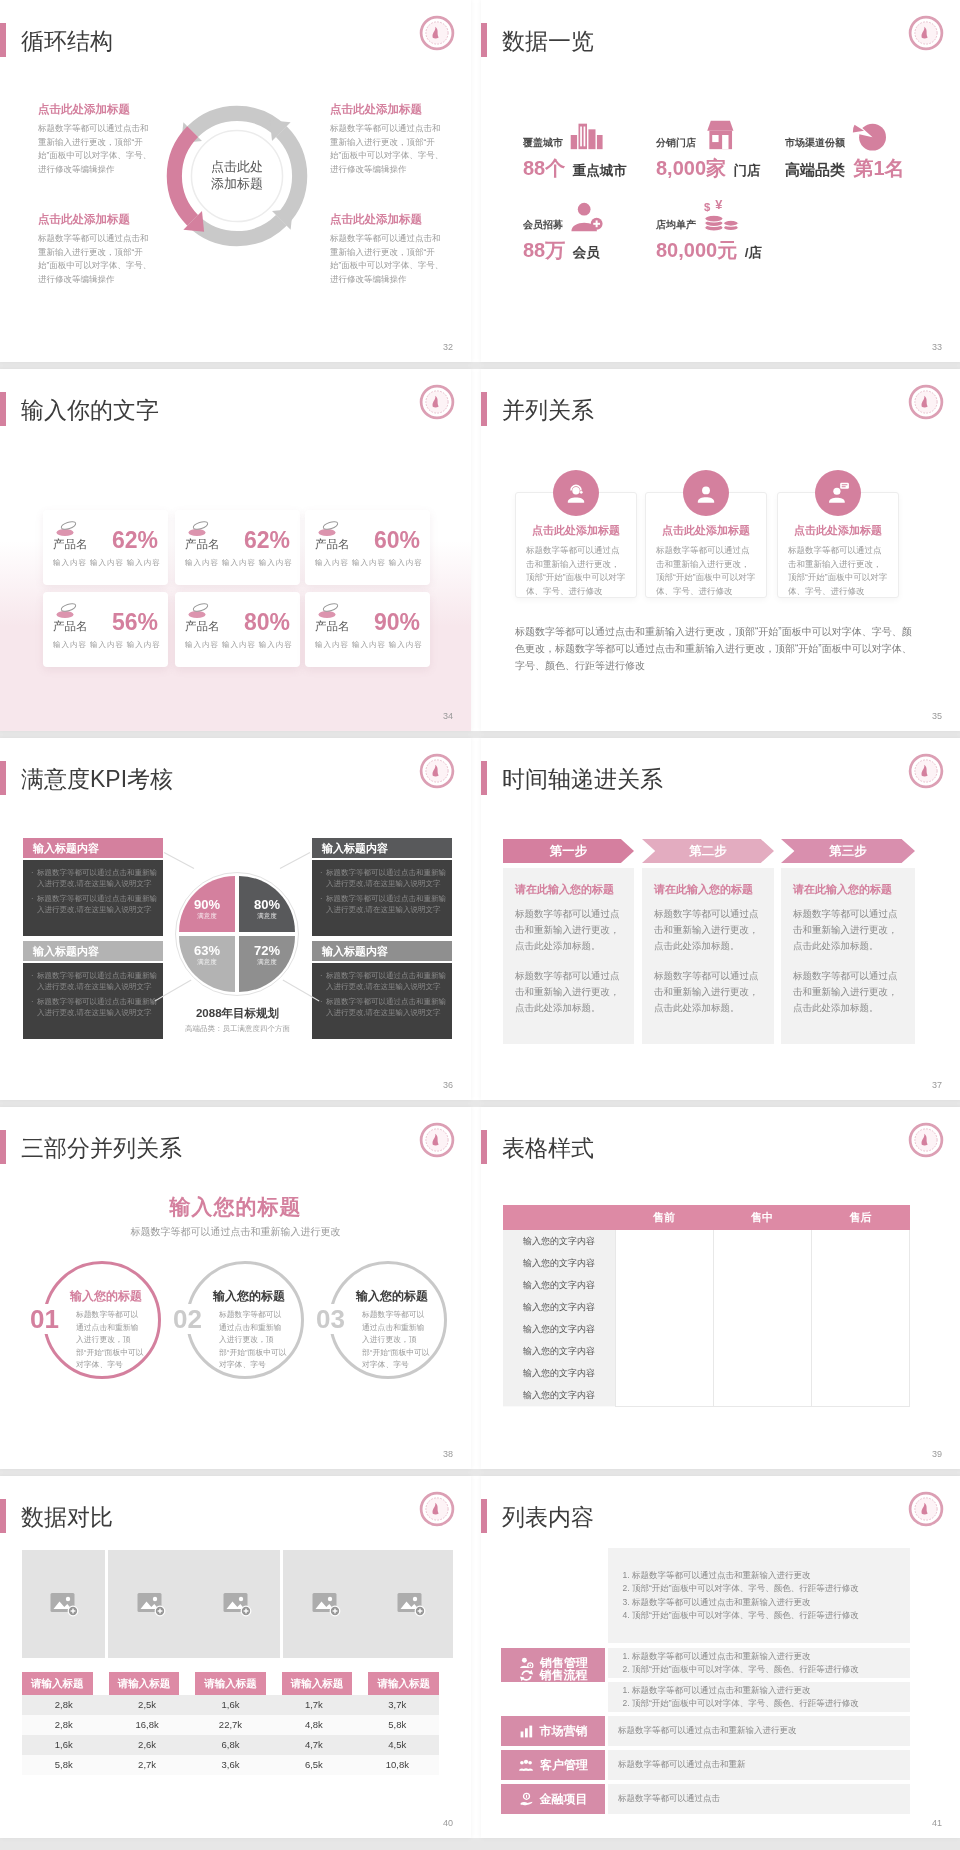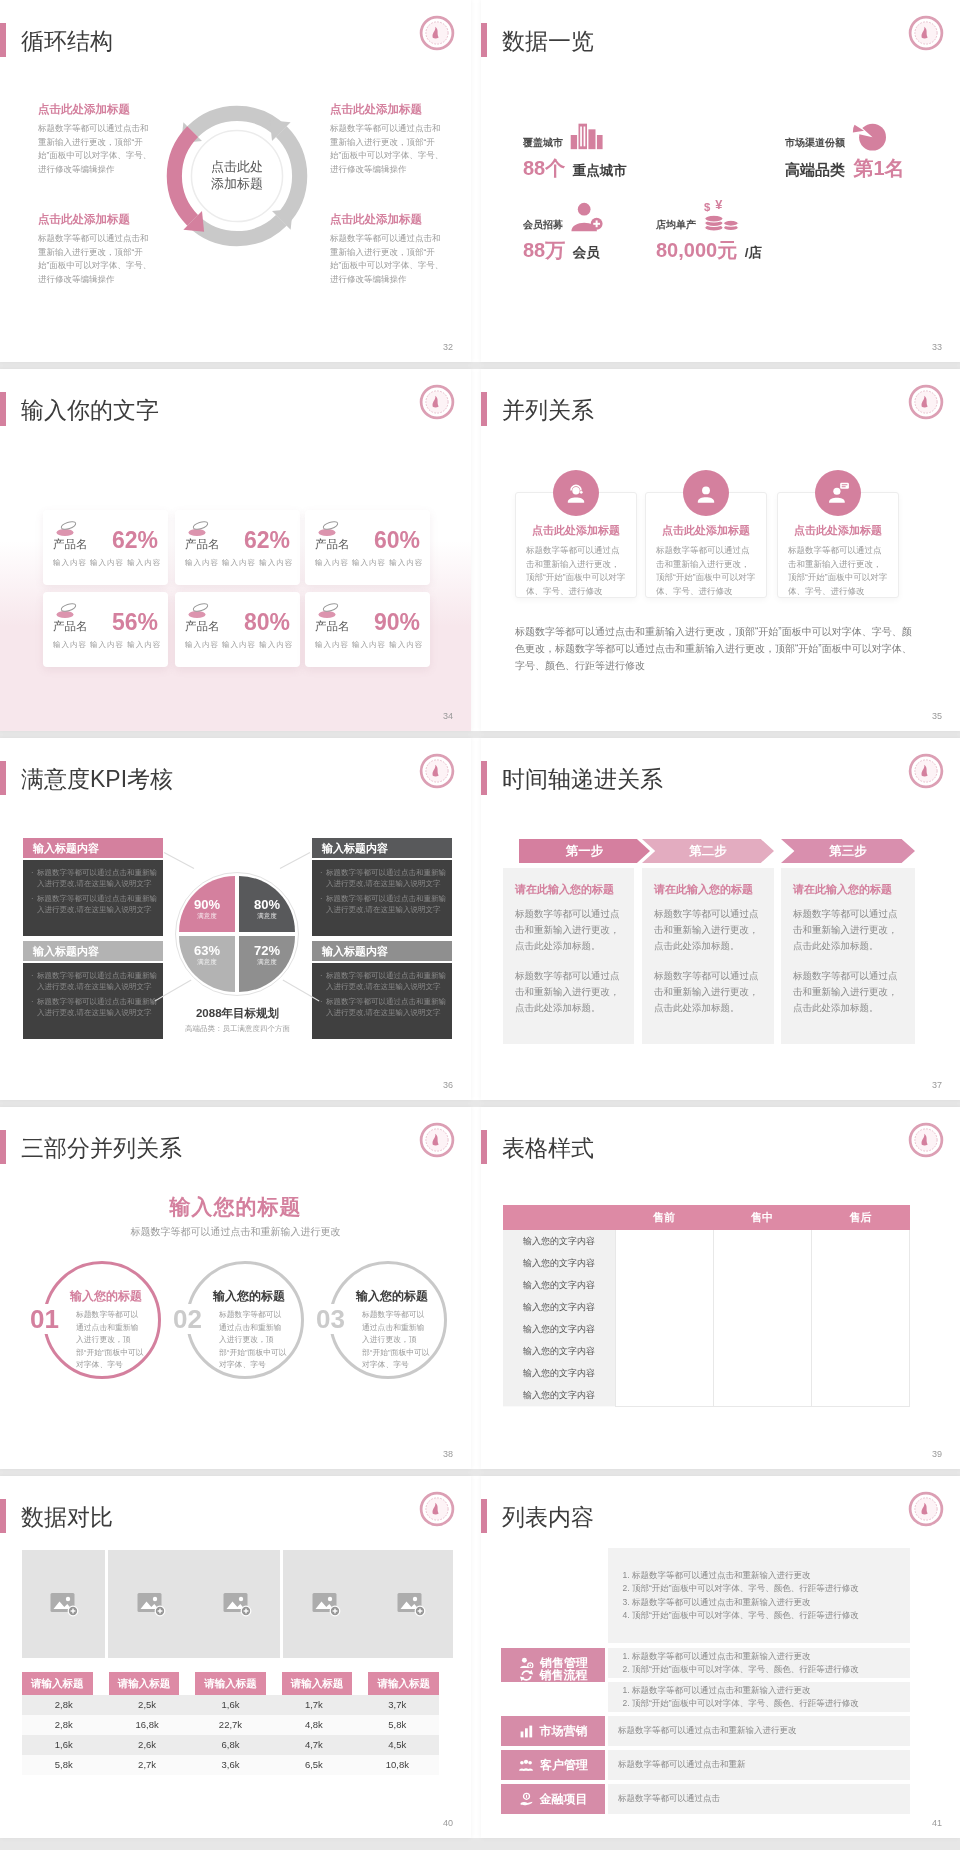--- a/index.html
+++ b/index.html
@@ -30,21 +30,21 @@
   .stat-num .u { font-size:13.5px; font-weight:bold; color:#3f3f3f; margin-left:3px; }
   .stat-num .pre { font-size:15px; font-weight:bold; color:#3f3f3f; margin-right:4px; }
 
   
   .s3intro { position:absolute; left:20px; top:80px; width:438px; font-size:10.5px; color:#6a6a6a; line-height:18px; }
   .s3tint { position:absolute; left:0; right:0; bottom:0; height:190px; background:linear-gradient(180deg, rgba(246,231,236,0) 0%, #f7e7ec 45%); }
   .pcard { position:absolute; width:125px; height:75px; background:#fff; border-radius:4px; box-shadow:0 3px 9px rgba(150,100,120,0.10); padding:9px 10px 4px; }
   .pcard-top { display:flex; align-items:flex-end; }
   .pcard-lab { font-size:11.5px; color:#555; }
   .pcard-pct { margin-left:auto; font-size:23px; font-weight:bold; color:#d4809e; line-height:24px; }
-  .pcard-sub { margin-top:6px; text-align:right; font-size:7.5px; color:#9a9a9a; letter-spacing:1px; white-space:nowrap; }
+  .pcard-sub { margin-top:6px; text-align:right; font-size:7.5px; color:#9a9a9a; letter-spacing:1px; white-space:nowrap;font-family:Liberation Serif, serif; }
 
   
   .s4circ { position:absolute; top:101px; width:46px; height:46px; border-radius:50%; background:#d4809e; display:flex; align-items:center; justify-content:center; z-index:2; }
   .s4card { position:absolute; top:123px; width:122px; height:106px; background:#fff; border:1px solid #ededed; border-radius:3px; box-shadow:0 2px 6px rgba(0,0,0,0.04); padding:30px 10px 0; }
   .s4ct { text-align:center; font-size:11px; font-weight:bold; color:#d4809e; margin-bottom:6px; white-space:nowrap; }
   .s4cb { font-size:8.5px; color:#9b9b9b; line-height:13.5px; }
   .s4foot { position:absolute; left:34px; top:254px; width:402px; font-size:10px; color:#7d7d7d; line-height:17px; }
 
   
   .khead { position:absolute; width:140px; height:20px; line-height:20px; padding-left:10px; font-size:11px; font-weight:bold; color:#fff; }
@@ -55,21 +55,21 @@
   .qlab { position:absolute; width:50px; text-align:center; color:#fff; }
   .qlab .p { font-size:13px; font-weight:bold; }
   .qlab .l { font-size:6.5px; opacity:.85; }
   .kcap { position:absolute; left:150px; top:268px; width:175px; text-align:center; }
   .kcap-t { font-size:11.5px; font-weight:bold; color:#3f3f3f; }
   .kcap-s { font-size:7.5px; color:#9f9f9f; margin-top:3px; }
   .kline { position:absolute; height:1px; background:#dcdcdc; }
 
   
   .step { position:absolute; top:101px; height:24px; line-height:24px; text-align:center; color:#fff; font-size:12.5px; font-weight:bold; }
-  .step.first { clip-path:polygon(0 0,90% 0,100% 50%,90% 100%,0 100%);margin-left:16px; }
+  .step.first { clip-path:polygon(0 0,90% 0,100% 50%,90% 100%,0 100%); }
   .step.notch { clip-path:polygon(0 0,90% 0,100% 50%,90% 100%,0 100%,10% 50%); }
   .tcard { position:absolute; top:130px; height:176px; background:#f2f2f2; padding:14px 12px; }
   .tcard-t { font-size:11px; font-weight:bold; color:#d4809e; margin-bottom:9px; }
   .tcard p { font-size:9.5px; color:#8a8a8a; line-height:16px; margin-bottom:14px; }
 
   
   .s7head { position:absolute; left:0; width:100%; top:86px; text-align:center; font-size:21px; font-weight:bold; color:#d4809e; letter-spacing:1px; }
   .s7sub { position:absolute; left:0; width:100%; top:118px; text-align:center; font-size:10px; color:#9a9a9a; }
   .s7c { position:absolute; top:154px; width:118px; height:118px; border-radius:50%; border:3px solid #c9c9c9; background:#fff; padding:24px 14px 0 30px; }
   .s7c.active { border-color:#d4809e; }
@@ -202,20 +202,35 @@
             <rect x="7.2" y="6" width="1.2" height="14" fill="#fff"></rect>
               <rect x="9.6" y="6" width="1.2" height="14" fill="#fff"></rect>
           </svg>
         </div>
         <div class="stat-num">
           <span class="n">88个</span>
           <span class="u">重点城市</span>
         </div>
       </div>
 
+      <div class="stat" style="left:175px;top:114px">
+        <div class="stat-top">
+          <span class="stat-label">分销门店</span>
+          <svg width="36" height="34" viewBox="0 0 24 24" fill="#d4809e">
+            <path d="M3,9 L5.5,2 H19 L21.5,9 Z"></path>
+            <rect x="4.5" y="9" width="16" height="13"></rect>
+            <rect x="13.5" y="12" width="4.5" height="10" fill="#fff"></rect>
+            <rect x="6.5" y="12" width="4.5" height="5" fill="#fff"></rect>
+          </svg>
+        </div>
+        <div class="stat-num">
+          <span class="n">8,000家</span>
+          <span class="u">门店</span>
+        </div>
+      </div>
 
       <div class="stat" style="left:304px;top:114px">
         <div class="stat-top">
           <span class="stat-label">市场渠道份额</span>
           <svg width="36" height="34" viewBox="0 0 24 24" fill="#d4809e">
             <circle cx="14.5" cy="13.5" r="9.5"></circle>
             <path d="M14.5,13.5 L4.5,4.5 A14,14 0 0 0 2.8,11 L14.5,13.5 Z" fill="#fff"></path>
             <path d="M8.5,9 L1.8,4.8 A9,9 0 0 0 0.6,10.2 Z"></path>
           </svg>
         </div>

